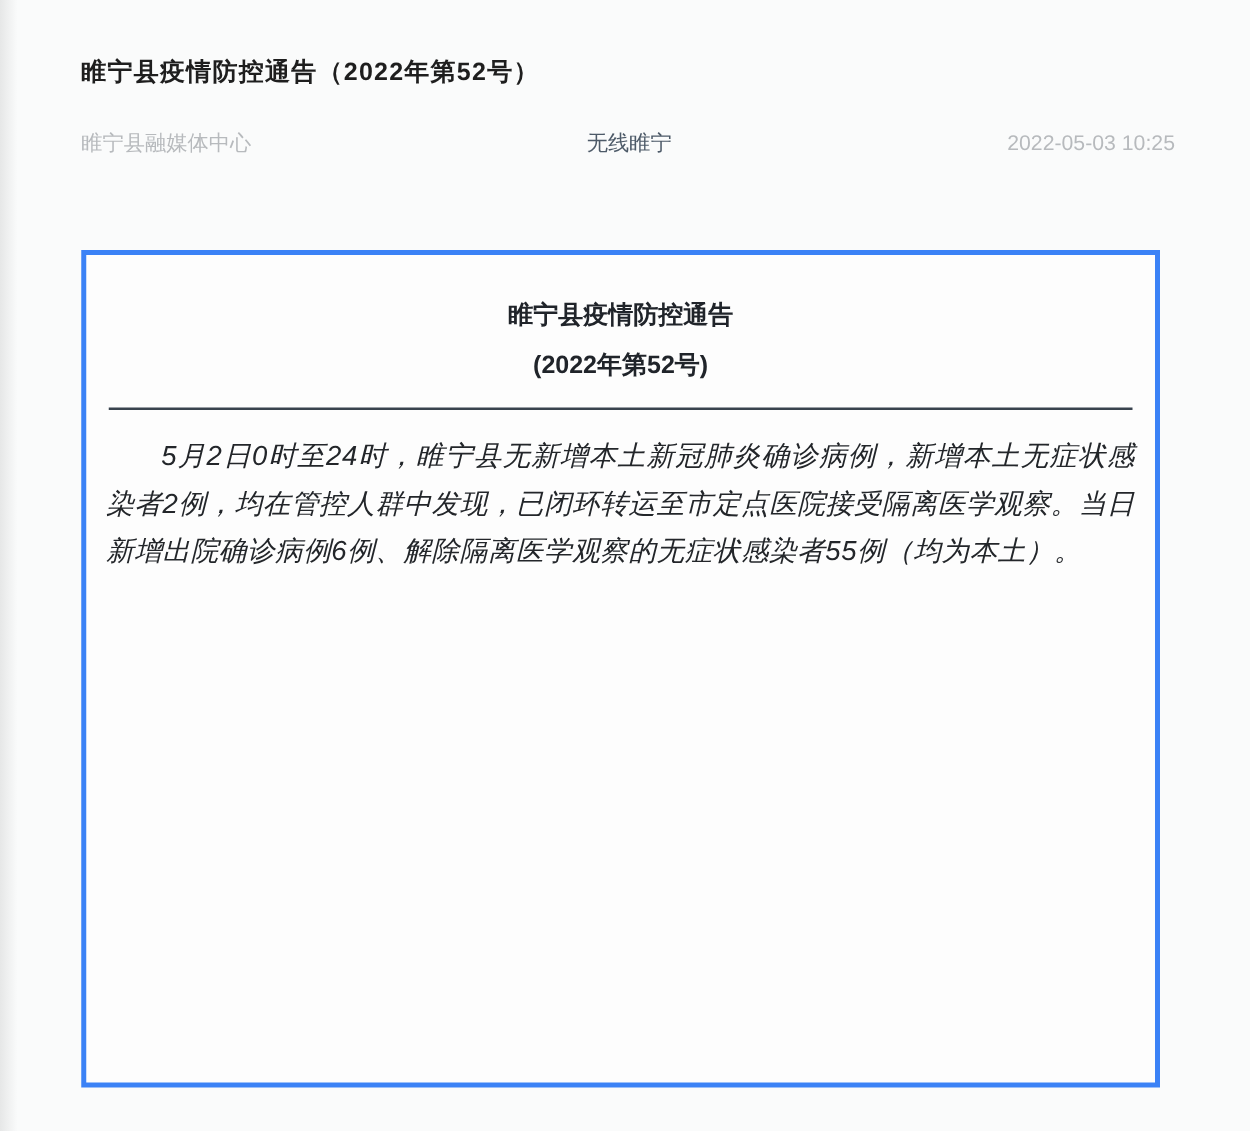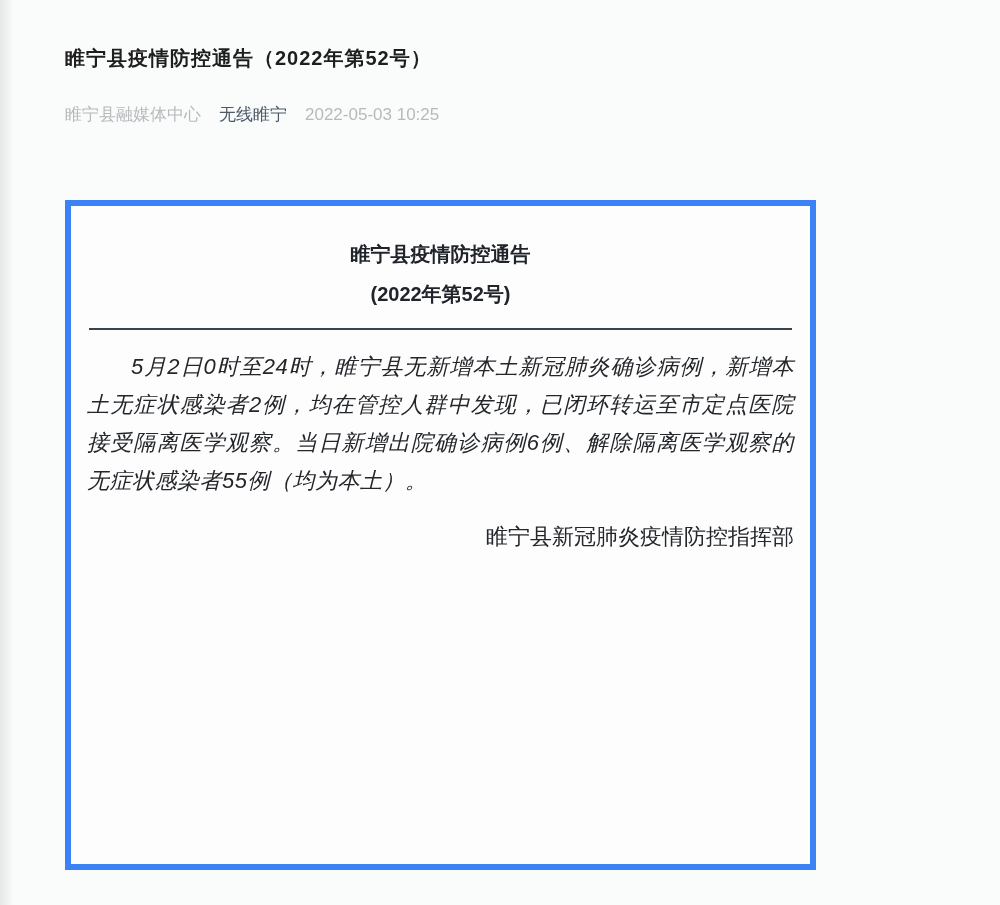--- a/index.html
+++ b/index.html
@@ -21,30 +21,31 @@
     letter-spacing: 1px;
   }
   .byline {
     margin-top: 26px;
     font-size: 17px;
     line-height: 22px;
     color: #b7babd;
     display: flex;
     align-items: baseline;
     gap: 18px;
+    justify-content: space-between;
   }
   .byline .account {
     color: #4d5a68;
     cursor: pointer;
   }
   .notice-box {
     margin-top: 74px;
-    width: 751px;
+    width: 863px;
     height: 670px;
-    border: 6px solid #3b82f6;
+    border: 4px solid #3b82f6;
     background: #fdfdfd;
     padding: 28px 16px 0 16px;
   }
   .notice-heading {
     text-align: center;
     font-size: 20px;
     line-height: 40px;
     font-weight: 700;
     color: #20242a;
   }
@@ -92,18 +93,17 @@
 
     <div class="notice-heading">(2022年第52号)</div>
 
     <hr class="divider">
 
     <p class="body-para first">5月2日0时至24时，睢宁县无新增本土新冠肺炎确诊病例，新增本土无症状感染者2例，均在管控人群中发现，已闭环转运至市定点医院接受隔离医学观察。当日新增出院确诊病例6例、解除隔离医学观察的无症状感染者55例（均为本土）。</p>
 
 
 
     <div class="signature-block">
-      <div>睢宁县新冠肺炎疫情防控指挥部</div>
     </div>
 
   </div>
 
 </div>
 
 </body></html>

